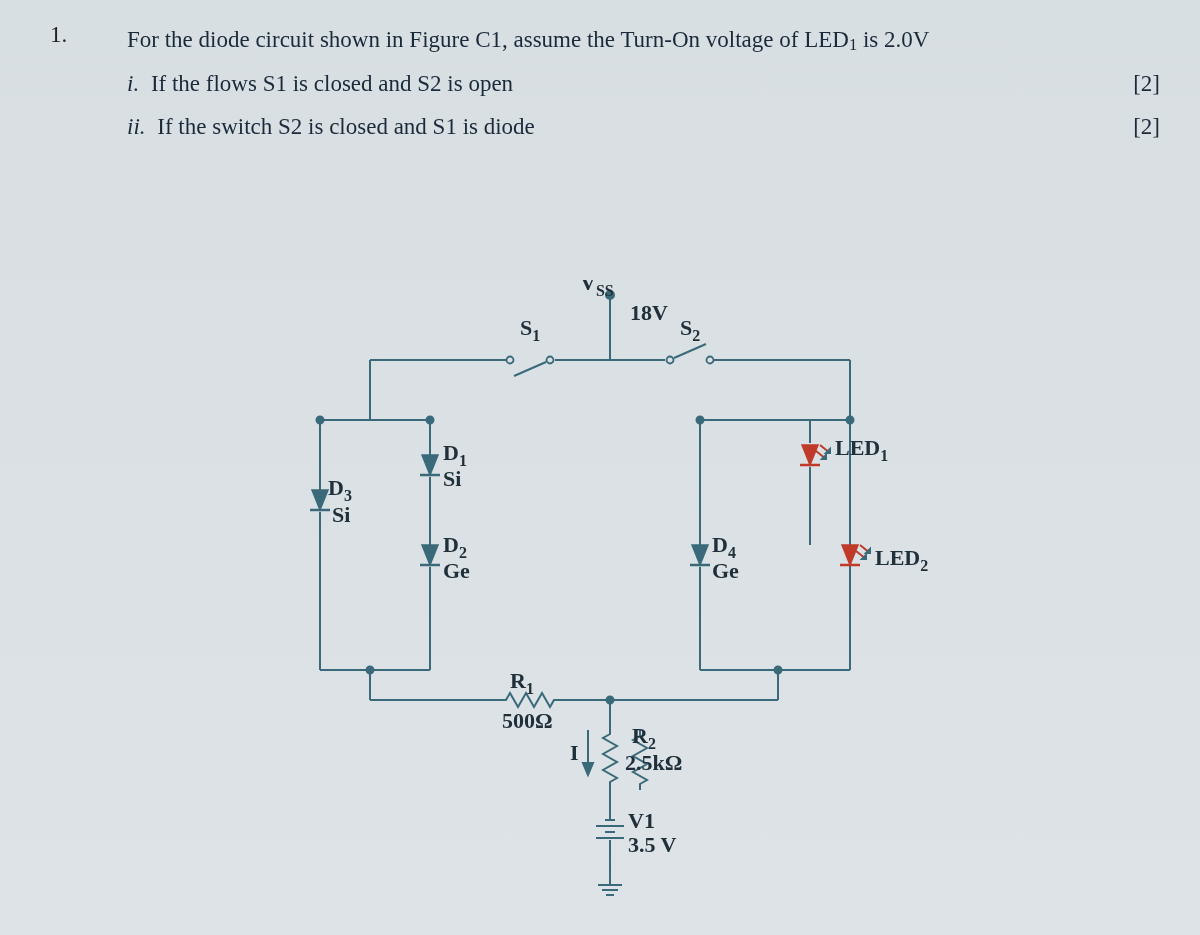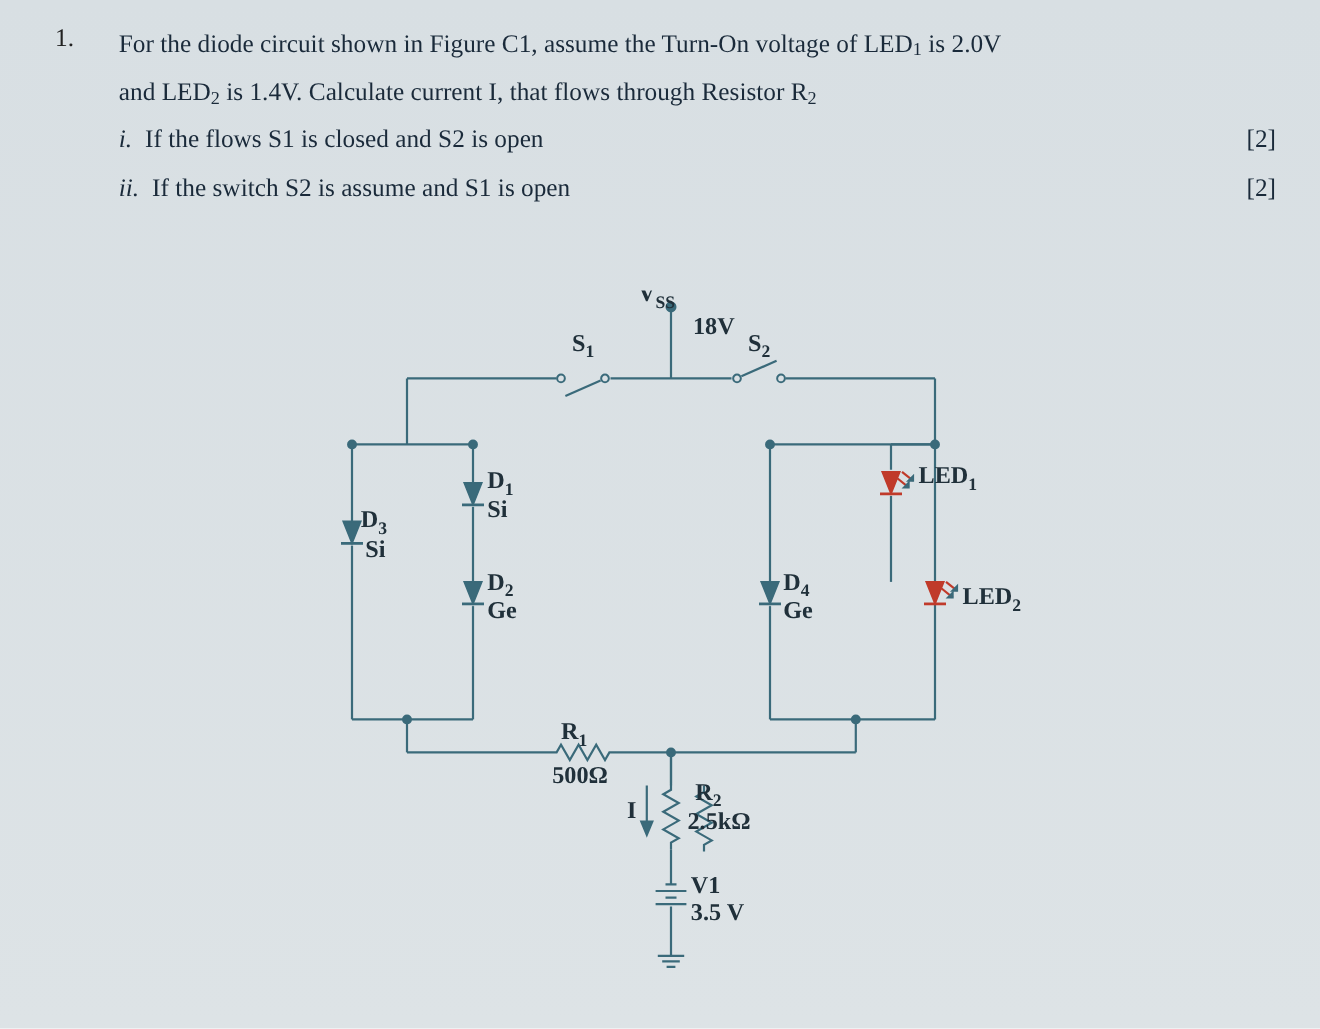--- a/index.html
+++ b/index.html
@@ -18,35 +18,35 @@
   .page {
     padding: 18px 40px 0 50px;
   }
   .num {
     position: absolute;
     left: 50px;
     top: 22px;
     color: #222;
   }
   .body-text {
-    margin-left: 58px;
+    margin-left: 77px;
     line-height: 1.9;
   }
   .row { position: relative; }
   .marks {
     position: absolute;
     right: 0;
     top: 0;
   }
   .italic { font-style: italic; margin-right: 6px; }
   sub { font-size: 0.72em; vertical-align: -0.2em; }
   .diagram {
     position: absolute;
     left: 280px;
-    top: 264px;
+    top: 280px;
     width: 660px;
     height: 640px;
     text-align: center;
   }
   .diagram svg { width: 100%; height: 100%; }
   .lbl {
     font-family: "Times New Roman", Times, serif;
     font-size: 22px;
     fill: #20303a;
     font-weight: 600;
@@ -54,33 +54,30 @@
   .lbl-sm { font-size: 16px; }
 </style>
 </head>
 <body>
 
 <div class="page">
   <div class="num">1.</div>
   <div class="body-text">
     <div>
       <span>For the diode circuit shown in Figure C1, assume the Turn-On voltage of LED</span><sub>1</sub><span> is 2.0V</span>
-    </div>
-    <div>
-      <span>and LED</span><sub>2</sub><span> is 1.4V. Calculate current I, that flows through Resistor R</span><sub>2</sub>
     </div>
 
     <div class="row">
       <span class="italic">i.</span>
       <span>If the flows S1 is closed and S2 is open</span>
       <span class="marks">[2]</span>
     </div>
     <div class="row">
       <span class="italic">ii.</span>
-      <span>If the switch S2 is assume and S1 is open</span>
+      <span>If the switch S2 is closed and S1 is diode</span>
       <span class="marks">[2]</span>
     </div>
   </div>
 </div>
 
 <div class="diagram">
 <svg viewBox="0 0 660 640">
   <defs>
     <g id="diode">
       <polygon points="-8,-10 8,-10 0,10" fill="#3a6a7a" stroke="#3a6a7a" stroke-width="1.5"></polygon>

